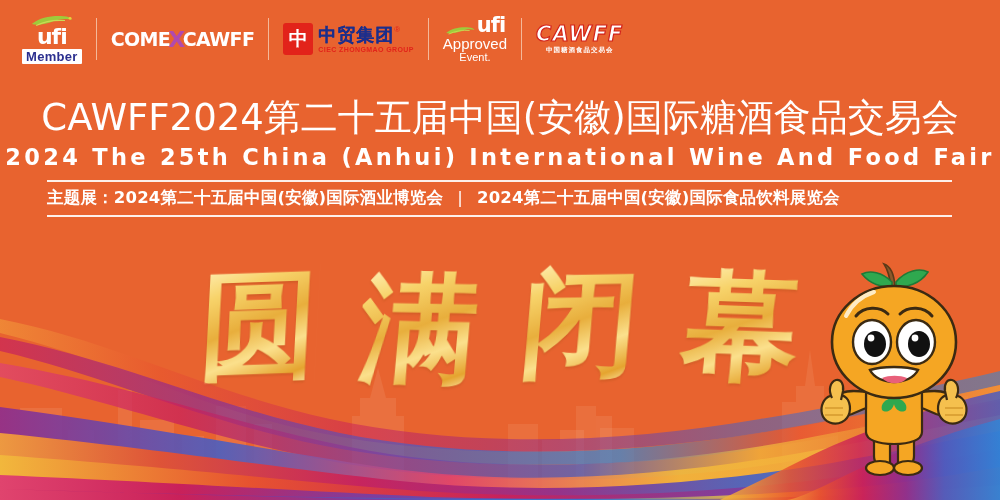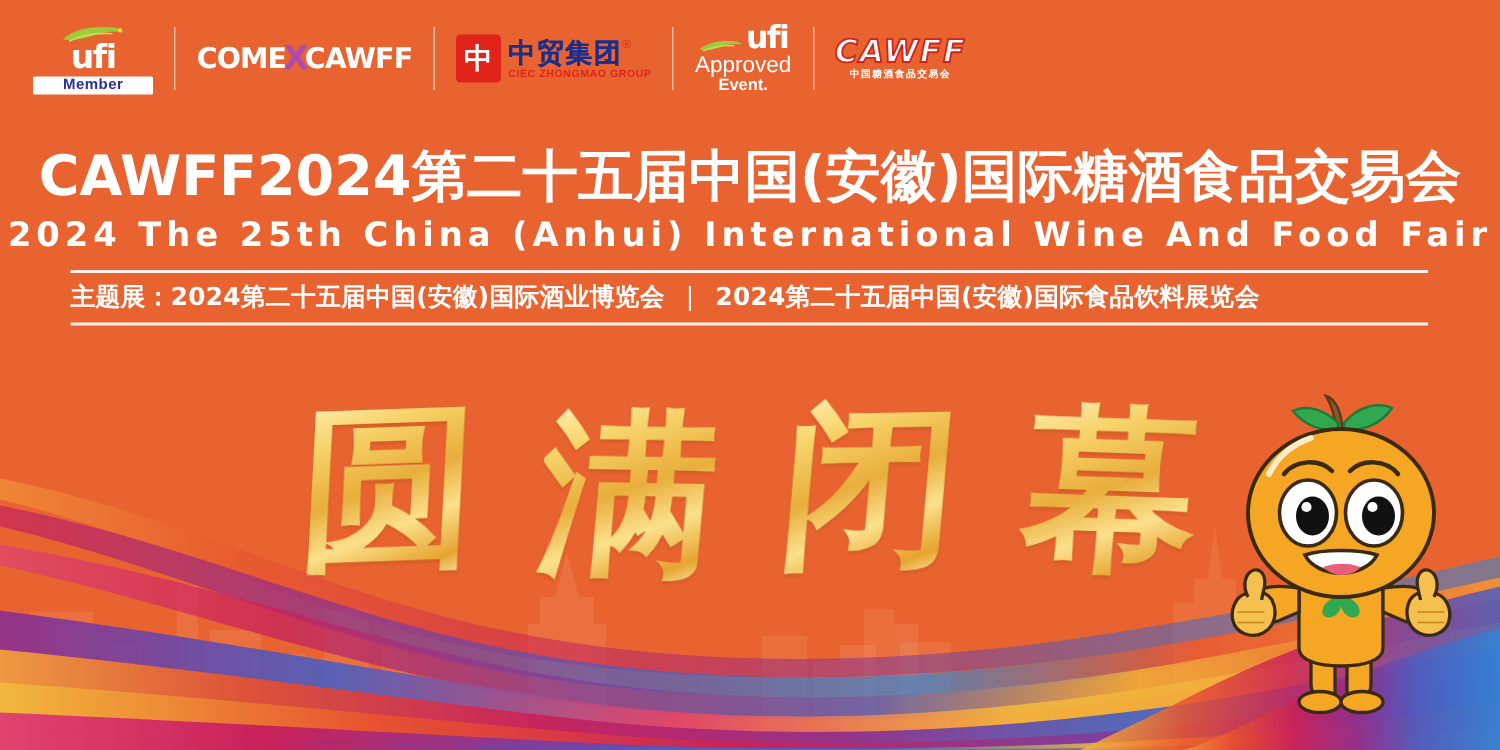--- a/index.html
+++ b/index.html
@@ -29,22 +29,22 @@
   .divider{ width:1px; height:42px; background:#f6c7ad; opacity:.85; margin:0 14px; }
 
   
   .ufi{ display:flex; flex-direction:column; align-items:center; line-height:1; }
   .ufi .wing{ height:13px; }
   .ufi .ufitxt{
     color:#ffffff; font-weight:bold; font-size:22px; letter-spacing:-1px;
     font-family:"DejaVu Sans",sans-serif; margin-top:-1px;
   }
   .ufi .member{
-    background:#ffffff; color:#2b2f8f; font-size:10px; font-weight:bold;
-    padding:1px 20px; border-radius:1px; margin-top:1px; letter-spacing:.3px;
+    background:#ffffff; color:#2b2f8f; font-size:13px; font-weight:bold;
+    padding:1px 4px; border-radius:1px; margin-top:1px; letter-spacing:.3px;
   }
   
   .cmx{ display:flex; align-items:center; font-weight:bold; font-size:19px;
         color:#ffffff; letter-spacing:-.6px; font-family:"DejaVu Sans",sans-serif;}
   .cmx .xx{ color:#B04AAE; font-size:22px; margin:0 -2px; }
   
   .ciec{ display:flex; align-items:center; gap:5px; }
   .ciec .mark{
     width:30px;height:32px;background:#E2231A;border-radius:3px;
     display:flex;align-items:center;justify-content:center;
@@ -54,37 +54,37 @@
   .ciec .cn{ color:#1B2E8C; font-size:18px; font-weight:bold; letter-spacing:1px;
              text-shadow:0 0 0 #1B2E8C; }
   .ciec .en{ color:#E2231A; font-size:7px; font-weight:bold; letter-spacing:.4px; margin-top:2px;}
   .ciec .reg{ color:#E2231A; font-size:8px; align-self:flex-start; }
   
   .ufia{ display:flex; flex-direction:column; align-items:center; line-height:1.05; }
   .ufia .row1{ display:flex; align-items:flex-end; gap:2px; }
   .ufia .ufitxt{ color:#ffffff; font-weight:bold; font-size:21px; letter-spacing:-1px;
                  font-family:"DejaVu Sans",sans-serif; }
   .ufia .appr{ color:#ffffff; font-size:15px; font-weight:normal; }
-  .ufia .evt{ color:#ffffff; font-size:11px; font-weight:bold; }
+  .ufia .evt{ color:#ffffff; font-size:11px; font-weight:normal; }
   
   .cawff{ display:flex; flex-direction:column; align-items:center; line-height:1; }
   .cawff .big{
     color:#ffffff; font-style:italic; font-weight:bold; font-size:21px;
     letter-spacing:1px; font-family:"DejaVu Sans",sans-serif;
     -webkit-text-stroke:1.2px #D2231A;
   }
   .cawff .sub{ color:#ffffff; font-size:6.5px; font-weight:bold; letter-spacing:1px; margin-top:2px;}
 
   
   .headline{
     position:absolute; top:96px; left:0; width:100%;
     text-align:center; color:#ffffff;
   }
   .title-cn{
-    font-size:37px; font-weight:bold; letter-spacing:0px; line-height:1.18;
+    font-size:37px; font-weight:normal; letter-spacing:0px; line-height:1.18;
     font-family:"DejaVu Sans","Liberation Sans",sans-serif;
     white-space:nowrap;
   }
   .title-en{
     font-size:22.5px; font-weight:bold; letter-spacing:3.3px; margin-top:4px;
     font-family:"DejaVu Sans","Liberation Sans",sans-serif;
     white-space:nowrap;
   }
   .subline-wrap{
     position:absolute; top:180px; left:47px; right:48px;

